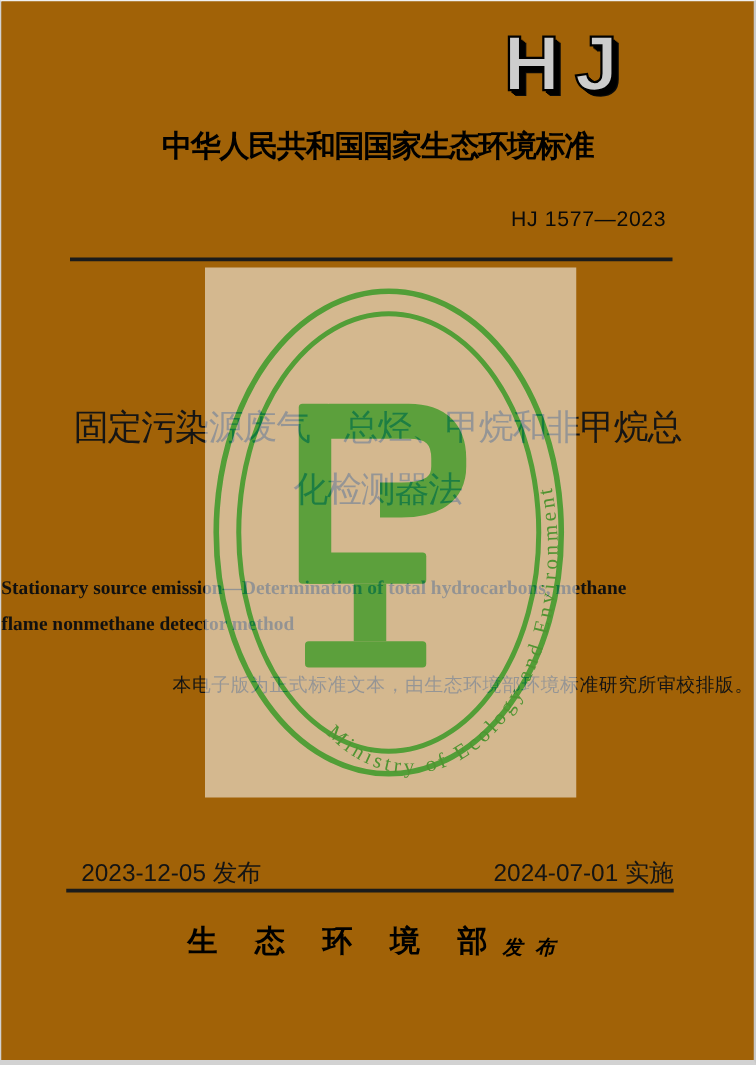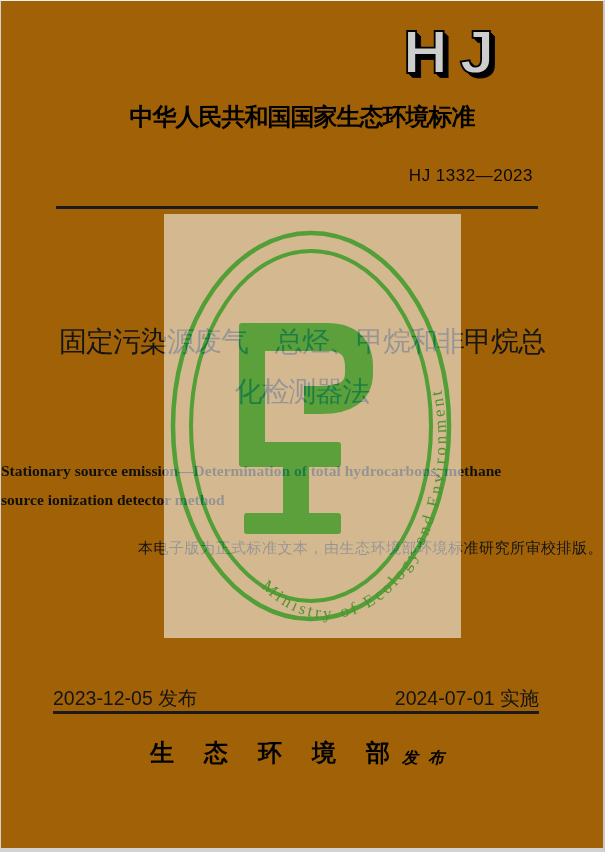--- a/index.html
+++ b/index.html
@@ -53,21 +53,21 @@
     font-family:"Liberation Serif","DejaVu Serif",serif;
     font-weight:700; font-size:15.5px; line-height:29px;
     color:#101010;
   }
   .note {
     position:absolute; top:538px; left:0; width:100%;
     text-align:right;
     font-size:15px; letter-spacing:0.5px; color:#141414;
   }
   .dates-row {
-    position:absolute; top:684px; left:52px; right:64px;
+    position:absolute; top:684px; left:64px; right:64px;
     display:flex; justify-content:space-between;
     font-size:19.5px; color:#141414;
   }
   .rule-bottom {
     position:absolute; top:710px; left:52px; right:64px;
     height:3px; background:#1b1b1b;
   }
   .publisher-row {
     position:absolute; top:736px; left:0; width:100%;
     display:flex; justify-content:center; align-items:flex-end;
@@ -94,32 +94,32 @@
 </style>
 </head>
 <body>
 
 <div class="page">
 
   <div class="hj-logo">HJ</div>
 
   <div class="std-type">中华人民共和国国家生态环境标准</div>
 
-  <div class="std-number">HJ 1332—2023</div>
+  <div class="std-number">HJ 1577—2023</div>
 
   <div class="rule-top"></div>
 
   <div class="title-zh">
     <div>固定污染源废气　总烃、甲烷和非甲烷总</div>
     <div>化检测器法</div>
   </div>
 
   <div class="title-en">
     <div>Stationary source emission—Determination of total hydrocarbons, methane</div>
-    <div>source ionization detector method</div>
+    <div>flame nonmethane detector method</div>
   </div>
 
   <div class="note">本电子版为正式标准文本，由生态环境部环境标准研究所审校排版。</div>
 
   <div class="dates-row">
     <span>2023-12-05 发布</span>
     <span>2024-07-01 实施</span>
   </div>
 
   <div class="rule-bottom"></div>

